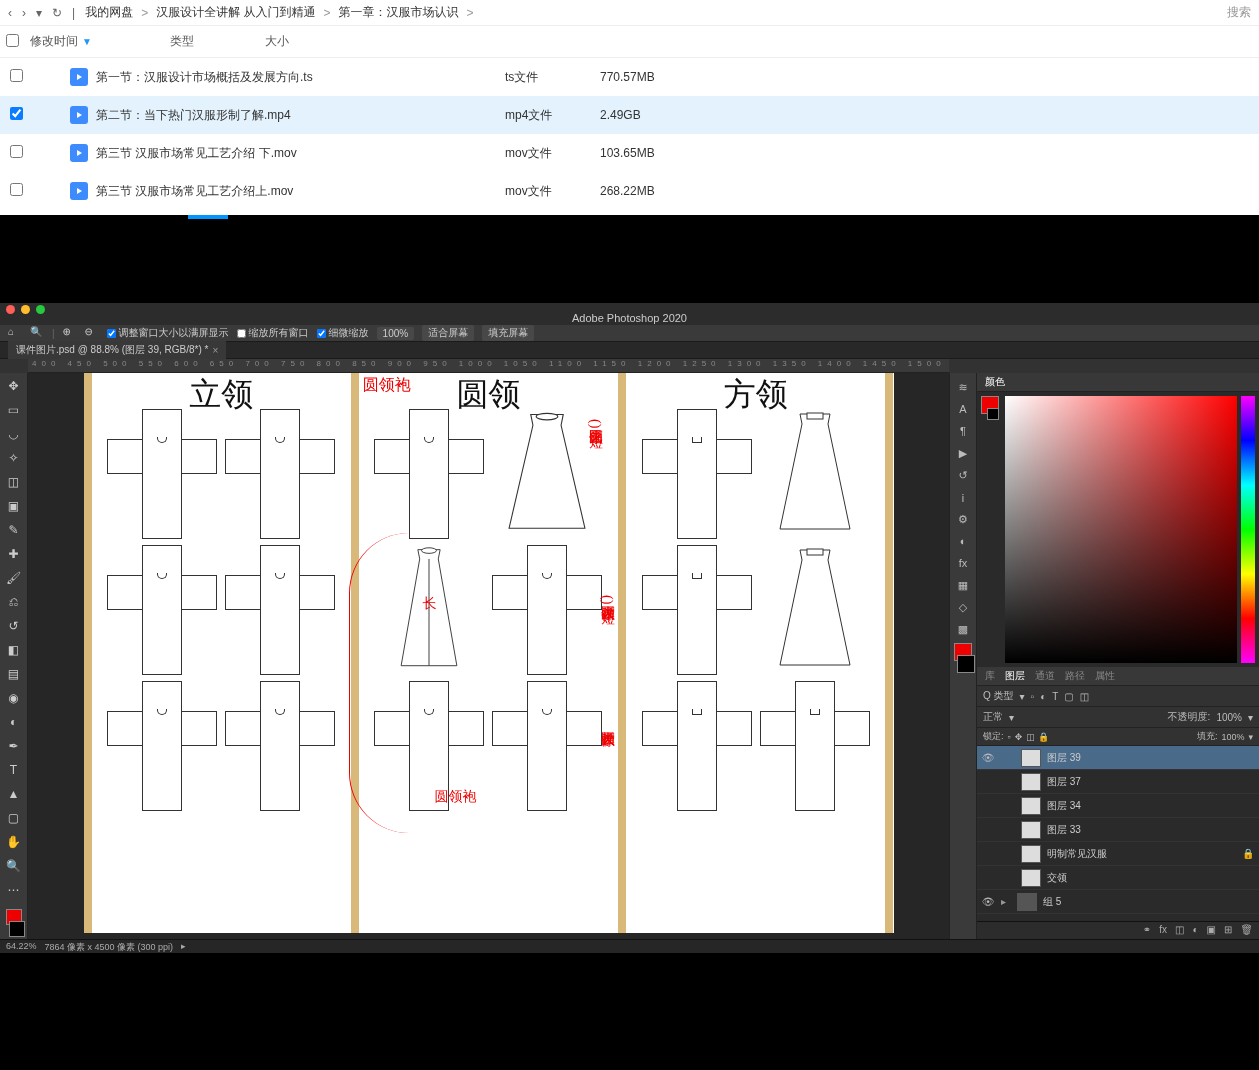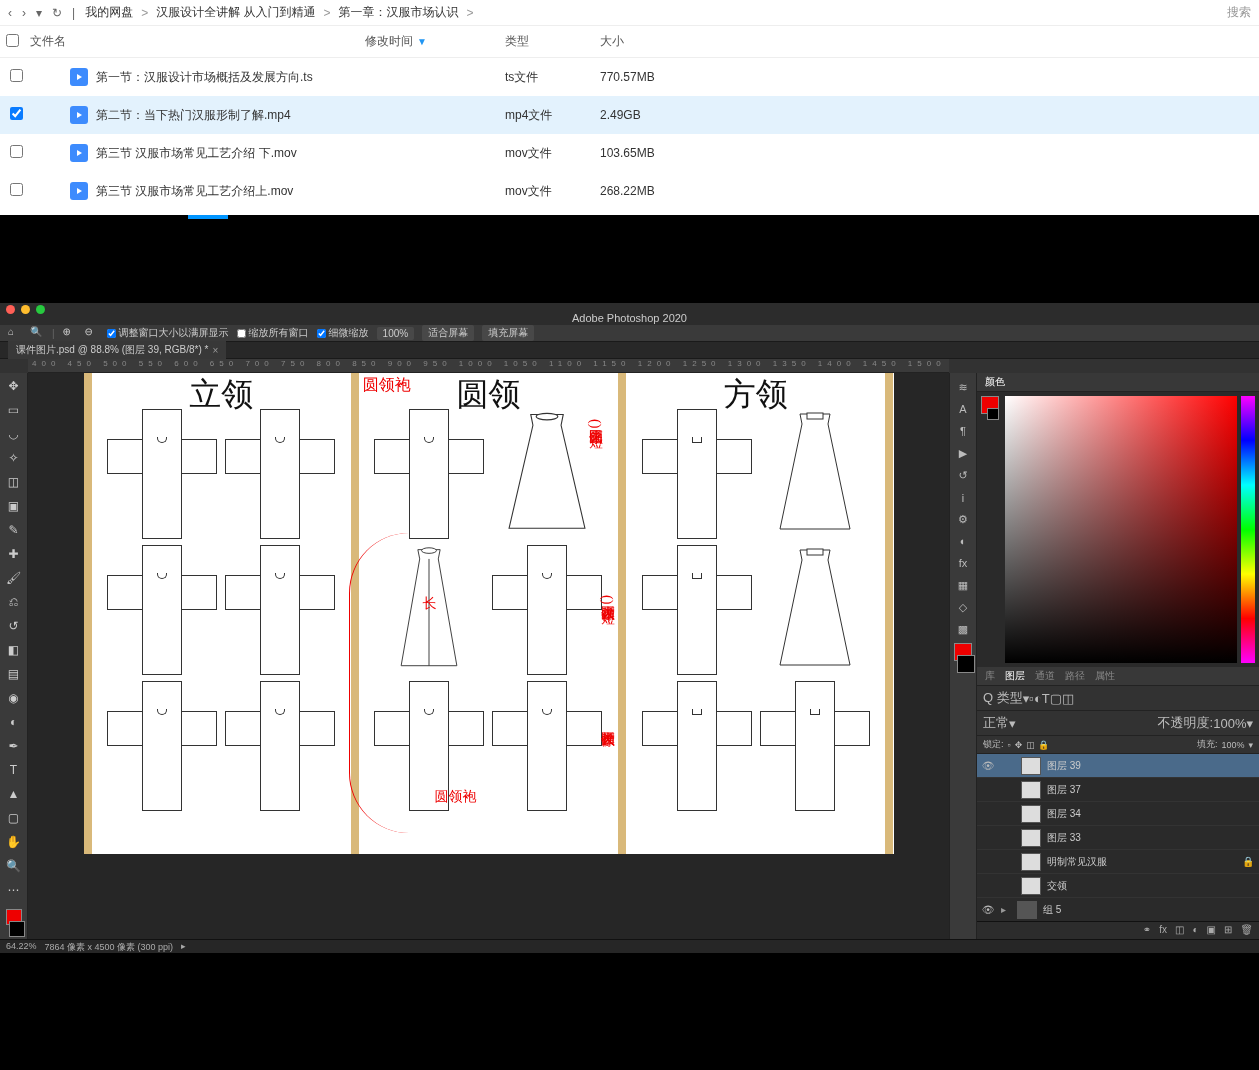--- a/index.html
+++ b/index.html
@@ -54,21 +54,21 @@
   .ps-ruler-h { height: 14px; background: #3a3a3a; color: #888; font-size: 8px; white-space: nowrap; overflow: hidden; letter-spacing: 5px; padding-left: 4px; margin-left: 28px; margin-right: 310px; border-bottom:1px solid #222;}
   
   .ps-workspace { display: flex; height: 566px; background: #262626; }
   
   .ps-tools { width: 28px; background: #3a3a3a; display: flex; flex-direction: column; align-items: center; gap: 6px; padding-top: 4px; border-right: 1px solid #222;}
   .ps-tools .tool { width: 20px; height: 18px; color: #ccc; font-size: 12px; display:flex; align-items:center; justify-content:center;}
   .ps-tools .swatch { width: 16px; height: 16px; background: #e00; border: 1px solid #888; margin-top: 4px;}
   .ps-tools .swatch2{ width: 16px; height: 16px; background: #000; border: 1px solid #888; margin-top: -10px; margin-left:6px;}
   
   .ps-canvas { flex: 1; background: #262626; display: flex; justify-content: center; overflow: hidden; }
-  .ps-doc { background: #fff; width: 810px; height: 481px; display: flex; }
+  .ps-doc { background: #fff; width: 810px; height: 560px; display: flex; }
   
   .doc-col { flex: 1; border-right: 8px solid #d9b97a; display:flex; flex-direction:column; align-items:center; }
   .doc-col:first-child { border-left: 8px solid #d9b97a; }
   .doc-heading { font-family: "KaiTi","STKaiti",serif; font-size: 32px; color:#111; height:30px; width:100%; text-align:center; position:relative;}
   .red-anno-1 { position:absolute; left:4px; top:2px; color:#e00; font-size:16px; font-family:"KaiTi","STKaiti",serif;}
   .garment-row { display:flex; gap:8px; margin-top:6px; }
   .garment { width: 110px; height: 130px; }
   .garment.cross { position:relative; }
   .garment.cross .hbar { position:absolute; top:30px; left:0; width:100%; height:35px; border:1px solid #333; background:#fff; }
   .garment.cross .vbar { position:absolute; top:0; left:35px; width:40px; height:100%; border:1px solid #333; background:#fff; }
@@ -96,21 +96,21 @@
   .color-picker { flex:1; position:relative; margin:4px;
      background: linear-gradient(to bottom, rgba(0,0,0,0), #000),
                  linear-gradient(to right, #fff, #ff0000); }
   .hue-strip { width:14px; margin:4px 4px 4px 0;
      background: linear-gradient(to bottom,#f0f,#00f,#0ff,#0f0,#ff0,#f00,#f0f);}
   
   .panel-tabs { background:#383838; font-size:10px; padding:2px 8px; display:flex; gap:10px; border-bottom:1px solid #222;}
   .panel-tabs span { color:#888; }
   .panel-tabs span.active { color:#fff; }
   
-  .layer-opts { background:#323232; font-size:13px; padding:3px 6px; display:flex; gap:0; align-items:center; color:#bbb; border-bottom:1px solid #222;}
+  .layer-opts { background:#323232; font-size:10px; padding:3px 6px; display:flex; gap:6px; align-items:center; color:#bbb; border-bottom:1px solid #222;}
   .layer-lock { background:#323232; font-size:9px; padding:2px 6px; display:flex; gap:4px; align-items:center; color:#bbb; border-bottom:1px solid #222;}
   
   .layers { flex:1; background:#2a2a2a; overflow:auto; }
   .layer-row { display:flex; align-items:center; height:24px; padding:0 4px; gap:6px; font-size:10px; color:#ccc; border-bottom:1px solid #333;}
   .layer-row.selected { background:#4a6a8a; }
   .layer-eye { width:14px; text-align:center; color:#bbb;}
   .layer-thumb { width:20px; height:18px; background:#ddd; border:1px solid #555;}
   .layer-row.group .layer-thumb { background:#555;}
   .layer-row .arrow { width:10px; color:#999;}
   .layer-row .indent{ width:14px; }
@@ -136,21 +136,20 @@
       <span>汉服设计全讲解 从入门到精通</span>
       <span class="sep">&gt;</span>
       <span>第一章：汉服市场认识</span>
       <span class="sep">&gt;</span>
     </div>
     <div class="fb-search">搜索</div>
   </div>
 
   <div class="fb-header">
     <div class="fb-col-check"><input type="checkbox" style=""></div>
-    <div class="fb-col-name">文件名</div>
     <div class="fb-col-mod">
       <span>修改时间</span>
       <span class="fb-sort-arrow">▼</span>
     </div>
     <div class="fb-col-type">类型</div>
     <div class="fb-col-size">大小</div>
   </div>
 
   <div id="fb-rows">
       <div class="fb-row">

